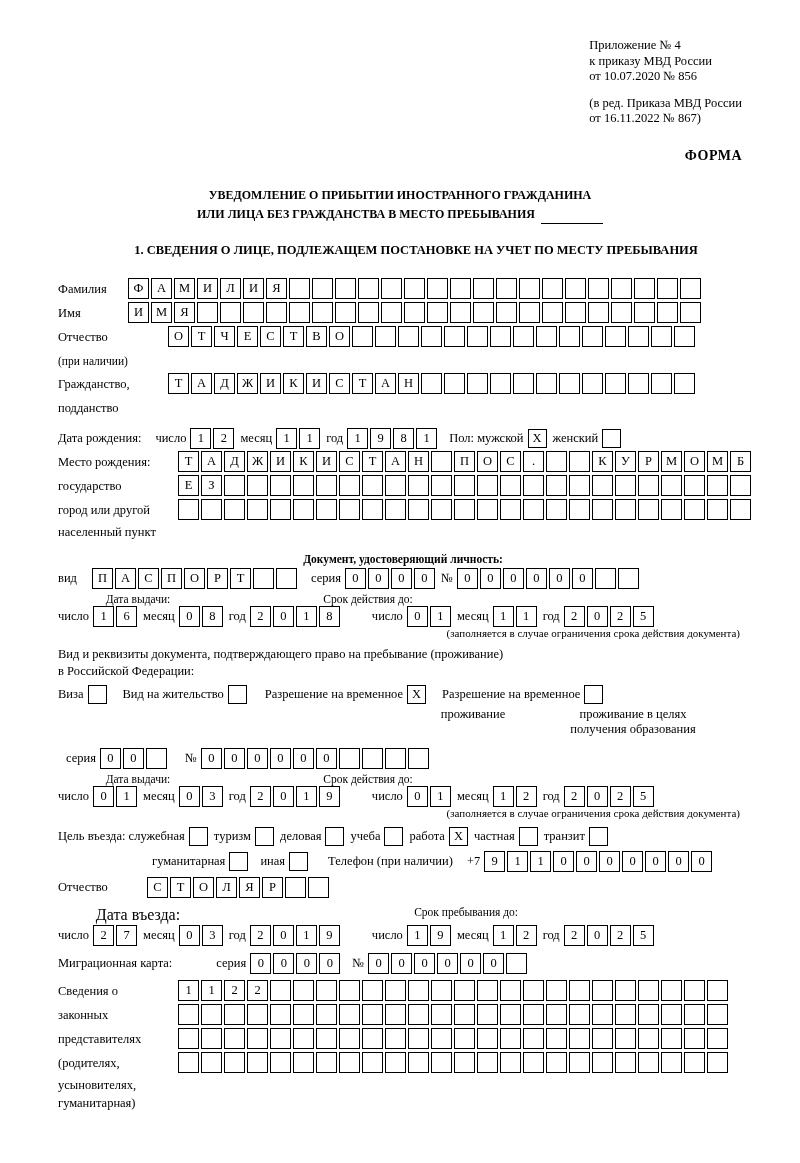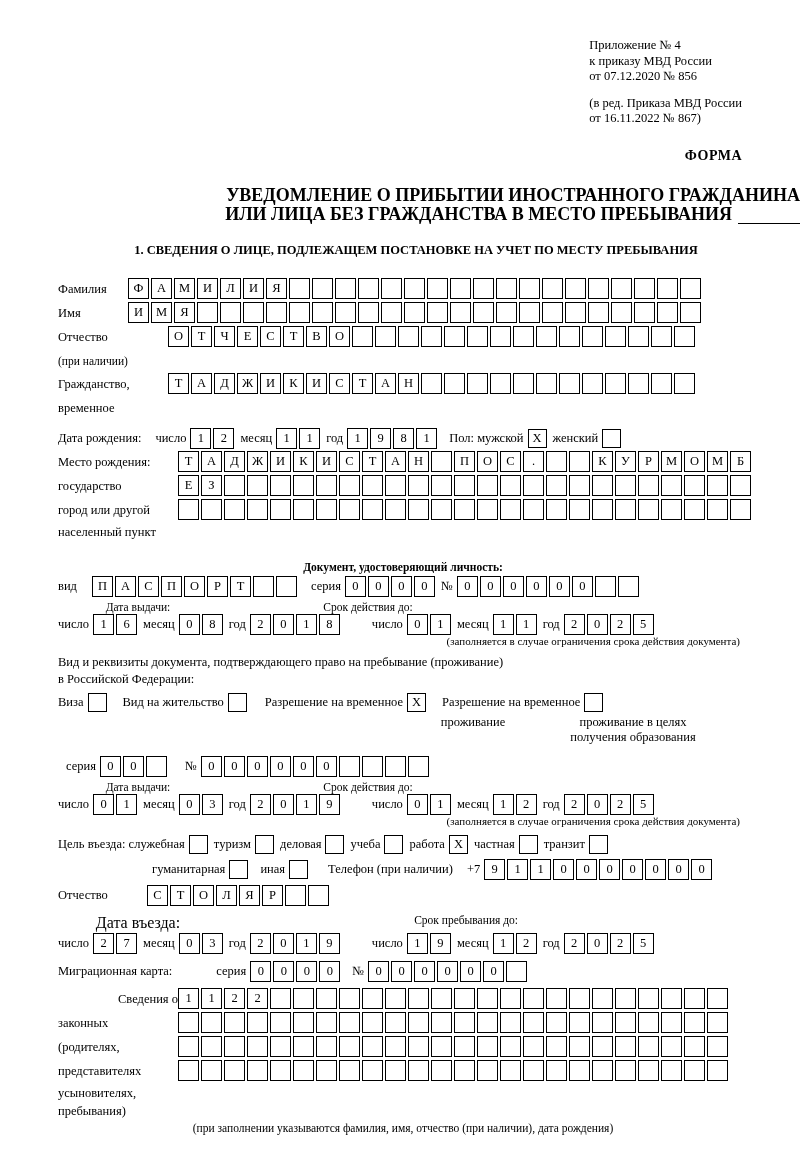--- a/index.html
+++ b/index.html
@@ -16,21 +16,21 @@
     position:absolute;top:38px;right:58px;
     text-align:left;font-size:12.5px;line-height:15.5px;
   }
   .hdr .grp2{margin-top:11px;}
   .forma{
     position:absolute;top:148px;right:58px;
     font-weight:bold;font-size:14px;letter-spacing:.5px;
   }
   .title{
     position:absolute;top:186px;left:0;right:0;
-    text-align:right;font-weight:bold;font-size:18px;line-height:19px;
+    text-align:center;font-weight:bold;font-size:12px;line-height:19px;
   }
   .title .ln2 span.blank{
     display:inline-block;width:62px;border-bottom:1px solid #000;
     vertical-align:bottom;height:13px;margin-left:6px;
   }
   .section1{
     position:absolute;top:243px;left:0;right:0;text-align:center;
     font-weight:bold;font-size:12.5px;padding-left:32px;
   }
 
@@ -55,21 +55,21 @@
   .lh22{line-height:22px;}
 </style>
 </head>
 <body>
 
 <div class="page">
 
   <div class="hdr">
     <div>Приложение № 4</div>
     <div>к приказу МВД России</div>
-    <div>от 07.12.2020 № 856</div>
+    <div>от 10.07.2020 № 856</div>
     <div class="grp2">
       <div>(в ред. Приказа МВД России</div>
       <div>от 16.11.2022 № 867)</div>
     </div>
   </div>
 
   <div class="forma">ФОРМА</div>
 
   <div class="title">
     <div>УВЕДОМЛЕНИЕ О ПРИБЫТИИ ИНОСТРАННОГО ГРАЖДАНИНА</div>
@@ -196,21 +196,21 @@
           <span class="cell"></span>
           <span class="cell"></span>
           <span class="cell"></span>
           <span class="cell"></span>
           <span class="cell"></span>
           <span class="cell"></span>
           <span class="cell"></span>
         </div>
     </div>
     <div class="row" style="margin-bottom:8px;">
-      <div class="lbl lbl-w2">временное</div>
+      <div class="lbl lbl-w2">подданство</div>
     </div>
 
     <div class="row inline" style="">
       <span class="lh22">Дата рождения:</span>
       <span class="lh22" style="margin-left:10px;">число</span>
       <span class="boxes">
           <span class="cell">1</span>
           <span class="cell">2</span>
         </span>
       <span class="lh22">месяц</span>
@@ -318,21 +318,21 @@
           <span class="cell"></span>
           <span class="cell"></span>
           <span class="cell"></span>
           <span class="cell"></span>
           <span class="cell"></span>
           <span class="cell"></span>
           <span class="cell"></span>
           <span class="cell"></span>
         </div>
     </div>
-    <div class="row" style="margin-bottom:20px;">
+    <div class="row" style="margin-bottom:12px;">
       <div class="lbl" style="width:120px;line-height:18px;">населенный пункт</div>
     </div>
 
     <div class="row" style="margin-bottom:2px;">
       <div style="width:100%;text-align:center;font-weight:bold;font-size:11.5px;">Документ, удостоверяющий личность:</div>
     </div>
     <div class="row inline" style="margin-bottom:4px;">
       <span class="lh22" style="width:30px;">вид</span>
       <span class="boxes">
           <span class="cell">П</span>
@@ -637,21 +637,21 @@
           <span class="cell">0</span>
           <span class="cell">0</span>
           <span class="cell">0</span>
           <span class="cell">0</span>
           <span class="cell">0</span>
           <span class="cell"></span>
         </span>
     </div>
 
     <div class="row">
-      <div class="lbl" style="width:120px;line-height:22px;text-align:right;">Сведения о</div>
+      <div class="lbl" style="width:120px;line-height:22px;">Сведения о</div>
       <div class="boxes">
           <span class="cell">1</span>
           <span class="cell">1</span>
           <span class="cell">2</span>
           <span class="cell">2</span>
           <span class="cell"></span>
           <span class="cell"></span>
           <span class="cell"></span>
           <span class="cell"></span>
           <span class="cell"></span>
@@ -695,50 +695,50 @@
           <span class="cell"></span>
           <span class="cell"></span>
           <span class="cell"></span>
           <span class="cell"></span>
           <span class="cell"></span>
           <span class="cell"></span>
           <span class="cell"></span>
         </div>
     </div>
     <div class="row">
+      <div class="lbl" style="width:120px;line-height:22px;">представителях</div>
+      <div class="boxes">
+          <span class="cell"></span>
+          <span class="cell"></span>
+          <span class="cell"></span>
+          <span class="cell"></span>
+          <span class="cell"></span>
+          <span class="cell"></span>
+          <span class="cell"></span>
+          <span class="cell"></span>
+          <span class="cell"></span>
+          <span class="cell"></span>
+          <span class="cell"></span>
+          <span class="cell"></span>
+          <span class="cell"></span>
+          <span class="cell"></span>
+          <span class="cell"></span>
+          <span class="cell"></span>
+          <span class="cell"></span>
+          <span class="cell"></span>
+          <span class="cell"></span>
+          <span class="cell"></span>
+          <span class="cell"></span>
+          <span class="cell"></span>
+          <span class="cell"></span>
+          <span class="cell"></span>
+        </div>
+    </div>
+    <div class="row">
       <div class="lbl" style="width:120px;line-height:22px;">(родителях,</div>
-      <div class="boxes">
-          <span class="cell"></span>
-          <span class="cell"></span>
-          <span class="cell"></span>
-          <span class="cell"></span>
-          <span class="cell"></span>
-          <span class="cell"></span>
-          <span class="cell"></span>
-          <span class="cell"></span>
-          <span class="cell"></span>
-          <span class="cell"></span>
-          <span class="cell"></span>
-          <span class="cell"></span>
-          <span class="cell"></span>
-          <span class="cell"></span>
-          <span class="cell"></span>
-          <span class="cell"></span>
-          <span class="cell"></span>
-          <span class="cell"></span>
-          <span class="cell"></span>
-          <span class="cell"></span>
-          <span class="cell"></span>
-          <span class="cell"></span>
-          <span class="cell"></span>
-          <span class="cell"></span>
-        </div>
-    </div>
-    <div class="row">
-      <div class="lbl" style="width:120px;line-height:22px;">представителях</div>
       <div class="boxes">
           <span class="cell"></span>
           <span class="cell"></span>
           <span class="cell"></span>
           <span class="cell"></span>
           <span class="cell"></span>
           <span class="cell"></span>
           <span class="cell"></span>
           <span class="cell"></span>
           <span class="cell"></span>
@@ -756,21 +756,18 @@
           <span class="cell"></span>
           <span class="cell"></span>
           <span class="cell"></span>
           <span class="cell"></span>
         </div>
     </div>
     <div class="row" style="margin-bottom:0;">
       <div class="lbl" style="width:120px;line-height:18px;">усыновителях,</div>
     </div>
     <div class="row" style="margin-bottom:2px;">
-      <div class="lbl" style="width:120px;line-height:18px;">пребывания)</div>
-    </div>
-
-    <div class="row">
-      <div style="width:100%;text-align:center;font-size:11.5px;">(при заполнении указываются фамилия, имя, отчество (при наличии), дата рождения)</div>
-    </div>
+      <div class="lbl" style="width:120px;line-height:18px;">гуманитарная)</div>
+    </div>
+
 
   </div>
 </div>
 
 </body></html>

